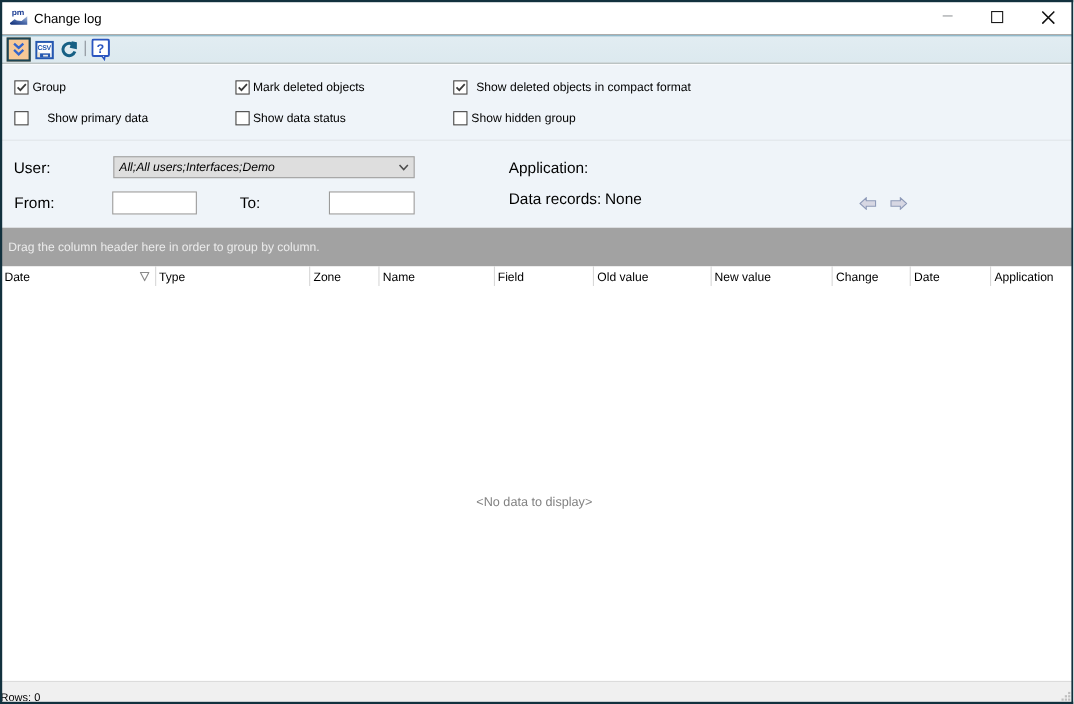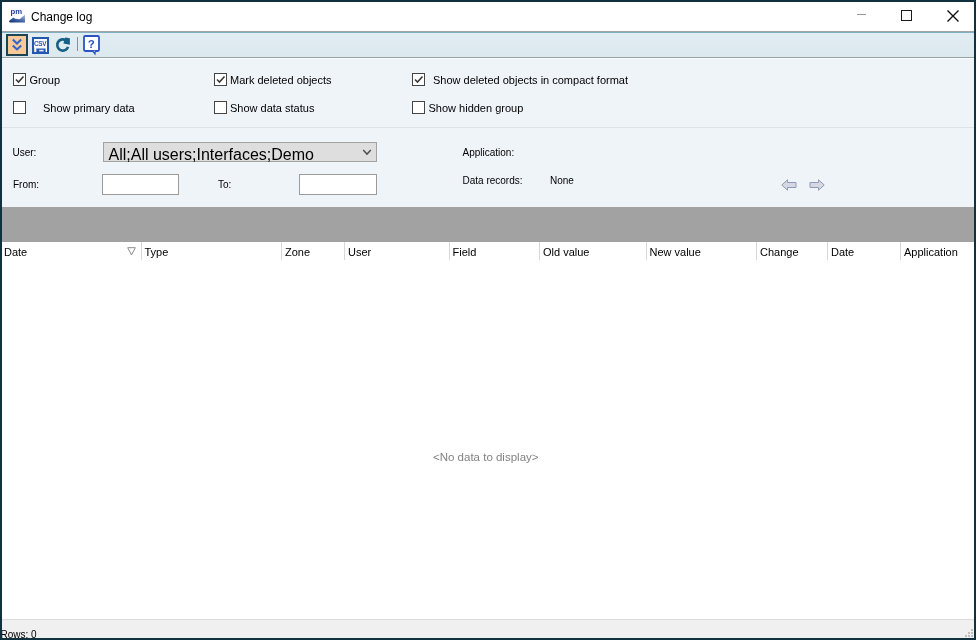--- a/index.html
+++ b/index.html
@@ -1,19 +1,19 @@
 <!DOCTYPE html>
 <html><head>
 <meta charset="utf-8">
 <style>
   html,body{margin:0;padding:0;}
   body{font-family:"Liberation Sans", sans-serif;}
   #win{position:relative;width:976px;height:640px;background:#ffffff;overflow:hidden;}
   .abs{position:absolute;}
-  .t11{font-size:10px;color:#000;line-height:13px;white-space:nowrap;}
+  .t11{font-size:14px;color:#000;line-height:13px;white-space:nowrap;}
   
   #b-top{left:0;top:0;width:976px;height:2px;background:#12313e;}
   #b-left{left:0;top:0;width:1.5px;height:640px;background:#12313e;}
   #b-right{left:974px;top:0;width:2px;height:640px;background:#12313e;}
   #b-bot{left:0;top:638px;width:976px;height:2px;background:#12313e;}
   
   #toolbar{left:1px;top:31px;width:974px;height:27px;
     background:linear-gradient(#e2edf2,#dce9ef);
     border-top:1px solid #a6a4a1;border-bottom:1px solid #98a2a3;box-sizing:border-box;}
   #tb-white{left:1px;top:58px;width:974px;height:1px;background:#fbfcfd;}
@@ -24,21 +24,21 @@
   #fpanel{left:1px;top:128px;width:974px;height:79px;background:#eff4f9;}
   #groupbar{left:1px;top:207px;width:974px;height:34.5px;background:#a2a2a2;}
   
   .sep{position:absolute;top:242px;width:1px;height:18px;background:#d8d8d8;}
   .hcell{position:absolute;top:245.5px;font-size:11px;color:#000;white-space:nowrap;}
   
   .cb{position:absolute;width:13px;height:13px;background:#fff;border:1px solid #454545;box-sizing:border-box;}
   .cblabel{position:absolute;font-size:11px;color:#000;white-space:nowrap;}
   
   .combo{position:absolute;height:20px;background:#dedede;border:1px solid #a2a2a2;box-sizing:border-box;}
-  .combo .ct{position:absolute;left:5px;top:3px;font-size:16px;color:#000;white-space:nowrap;}
+  .combo .ct{position:absolute;left:5px;top:3px;font-size:11px;color:#000;white-space:nowrap;font-style:italic;}
   .input{position:absolute;height:21px;background:#fff;border:1px solid #9b9b9b;box-sizing:border-box;}
   
   #status{left:1px;top:619px;width:974px;height:19px;background:#f0f0f0;border-top:1px solid #dcdcdc;box-sizing:border-box;}
 </style>
 </head>
 <body>
 <div id="win">
 
   <div class="abs" style="left:9px;top:7px;width:16px;height:16px;">
     <svg width="16" height="16" viewBox="0 0 16 16">
@@ -129,31 +129,32 @@
   <div class="t11 abs" style="left:462.5px;top:174px;">Data records:</div>
   <div class="t11 abs" style="left:550px;top:174px;">None</div>
   <svg class="abs" style="left:781px;top:178.5px;" width="16" height="12" viewBox="0 0 16 12">
     <path d="M15,3.5 L6.5,3.5 L6.5,0.8 L0.8,6 L6.5,11.2 L6.5,8.5 L15,8.5 Z" fill="#d7d7e3" stroke="#8e9ab8" stroke-width="1"></path>
   </svg>
   <svg class="abs" style="left:809px;top:178.5px;" width="16" height="12" viewBox="0 0 16 12">
     <path d="M1,3.5 L9.5,3.5 L9.5,0.8 L15.2,6 L9.5,11.2 L9.5,8.5 L1,8.5 Z" fill="#d7d7e3" stroke="#8e9ab8" stroke-width="1"></path>
   </svg>
 
   <div class="abs" id="groupbar"></div>
+  <div class="abs" style="left:7.5px;top:219px;font-size:11px;color:#ebebeb;">Drag the column header here in order to group by column.</div>
 
   <div class="hcell" style="left:4px;">Date</div>
   <svg class="abs" style="left:126.5px;top:247px;" width="9" height="9" viewBox="0 0 9 9">
     <path d="M0.7,0.7 L8.3,0.7 L4.5,8 Z" fill="none" stroke="#8a8a8a" stroke-width="1"></path>
   </svg>
   <div class="sep" style="left:140.5px;"></div>
   <div class="hcell" style="left:144.5px;">Type</div>
   <div class="sep" style="left:281px;"></div>
   <div class="hcell" style="left:285px;">Zone</div>
   <div class="sep" style="left:344px;"></div>
-  <div class="hcell" style="left:348px;">User</div>
+  <div class="hcell" style="left:348px;">Name</div>
   <div class="sep" style="left:448.5px;"></div>
   <div class="hcell" style="left:452.5px;">Field</div>
   <div class="sep" style="left:539px;"></div>
   <div class="hcell" style="left:543px;">Old value</div>
   <div class="sep" style="left:645.5px;"></div>
   <div class="hcell" style="left:649.5px;">New value</div>
   <div class="sep" style="left:756px;"></div>
   <div class="hcell" style="left:760px;">Change</div>
   <div class="sep" style="left:827px;"></div>
   <div class="hcell" style="left:831px;">Date</div>

